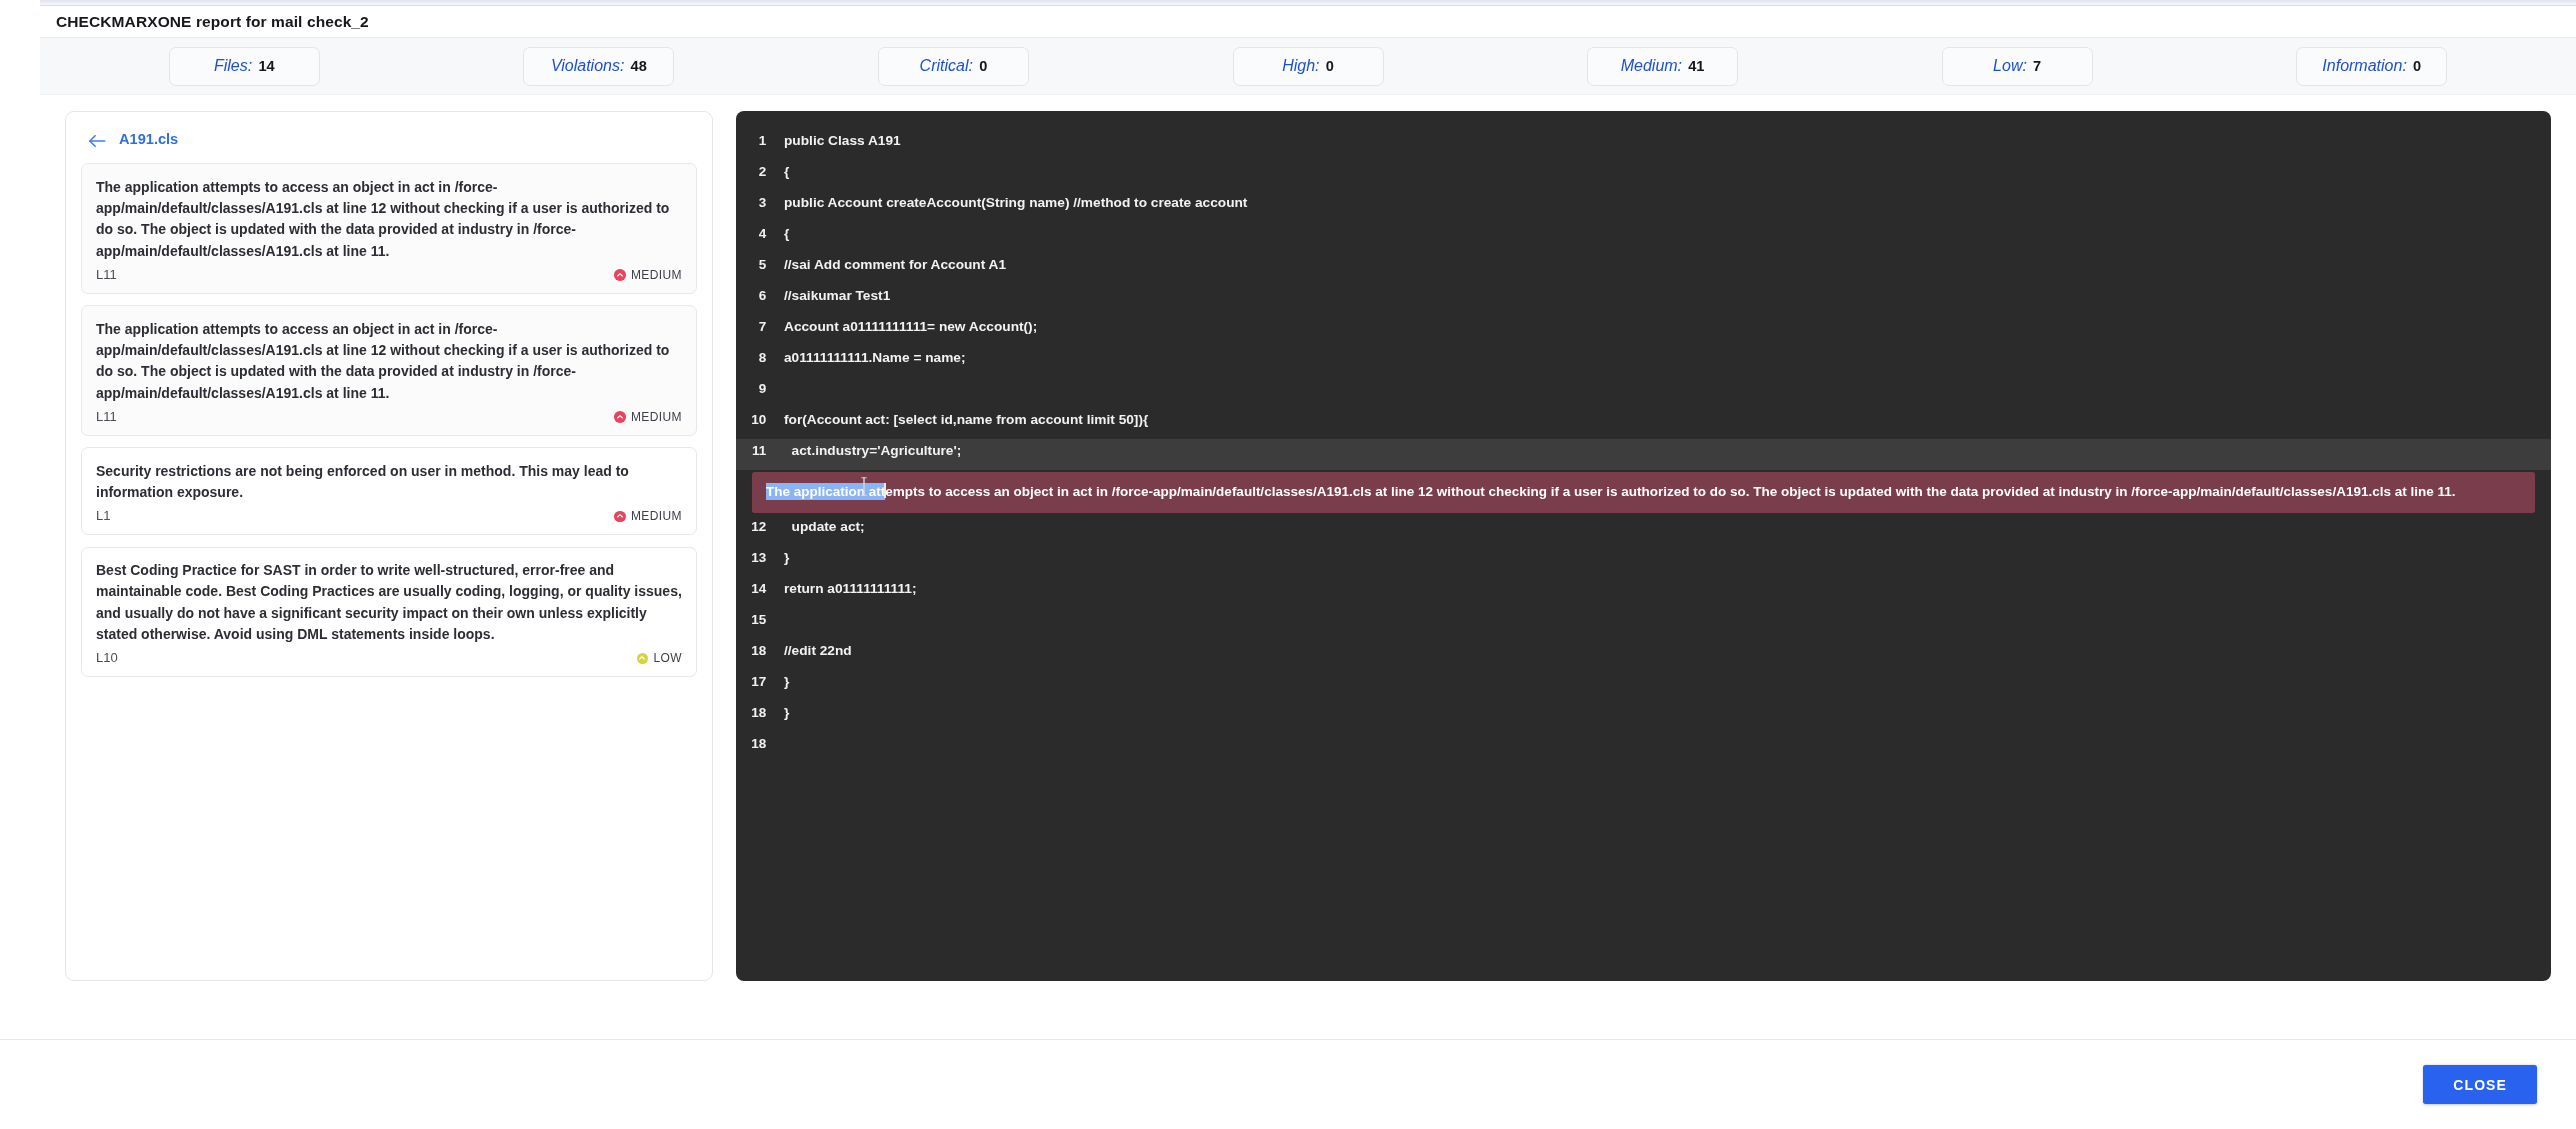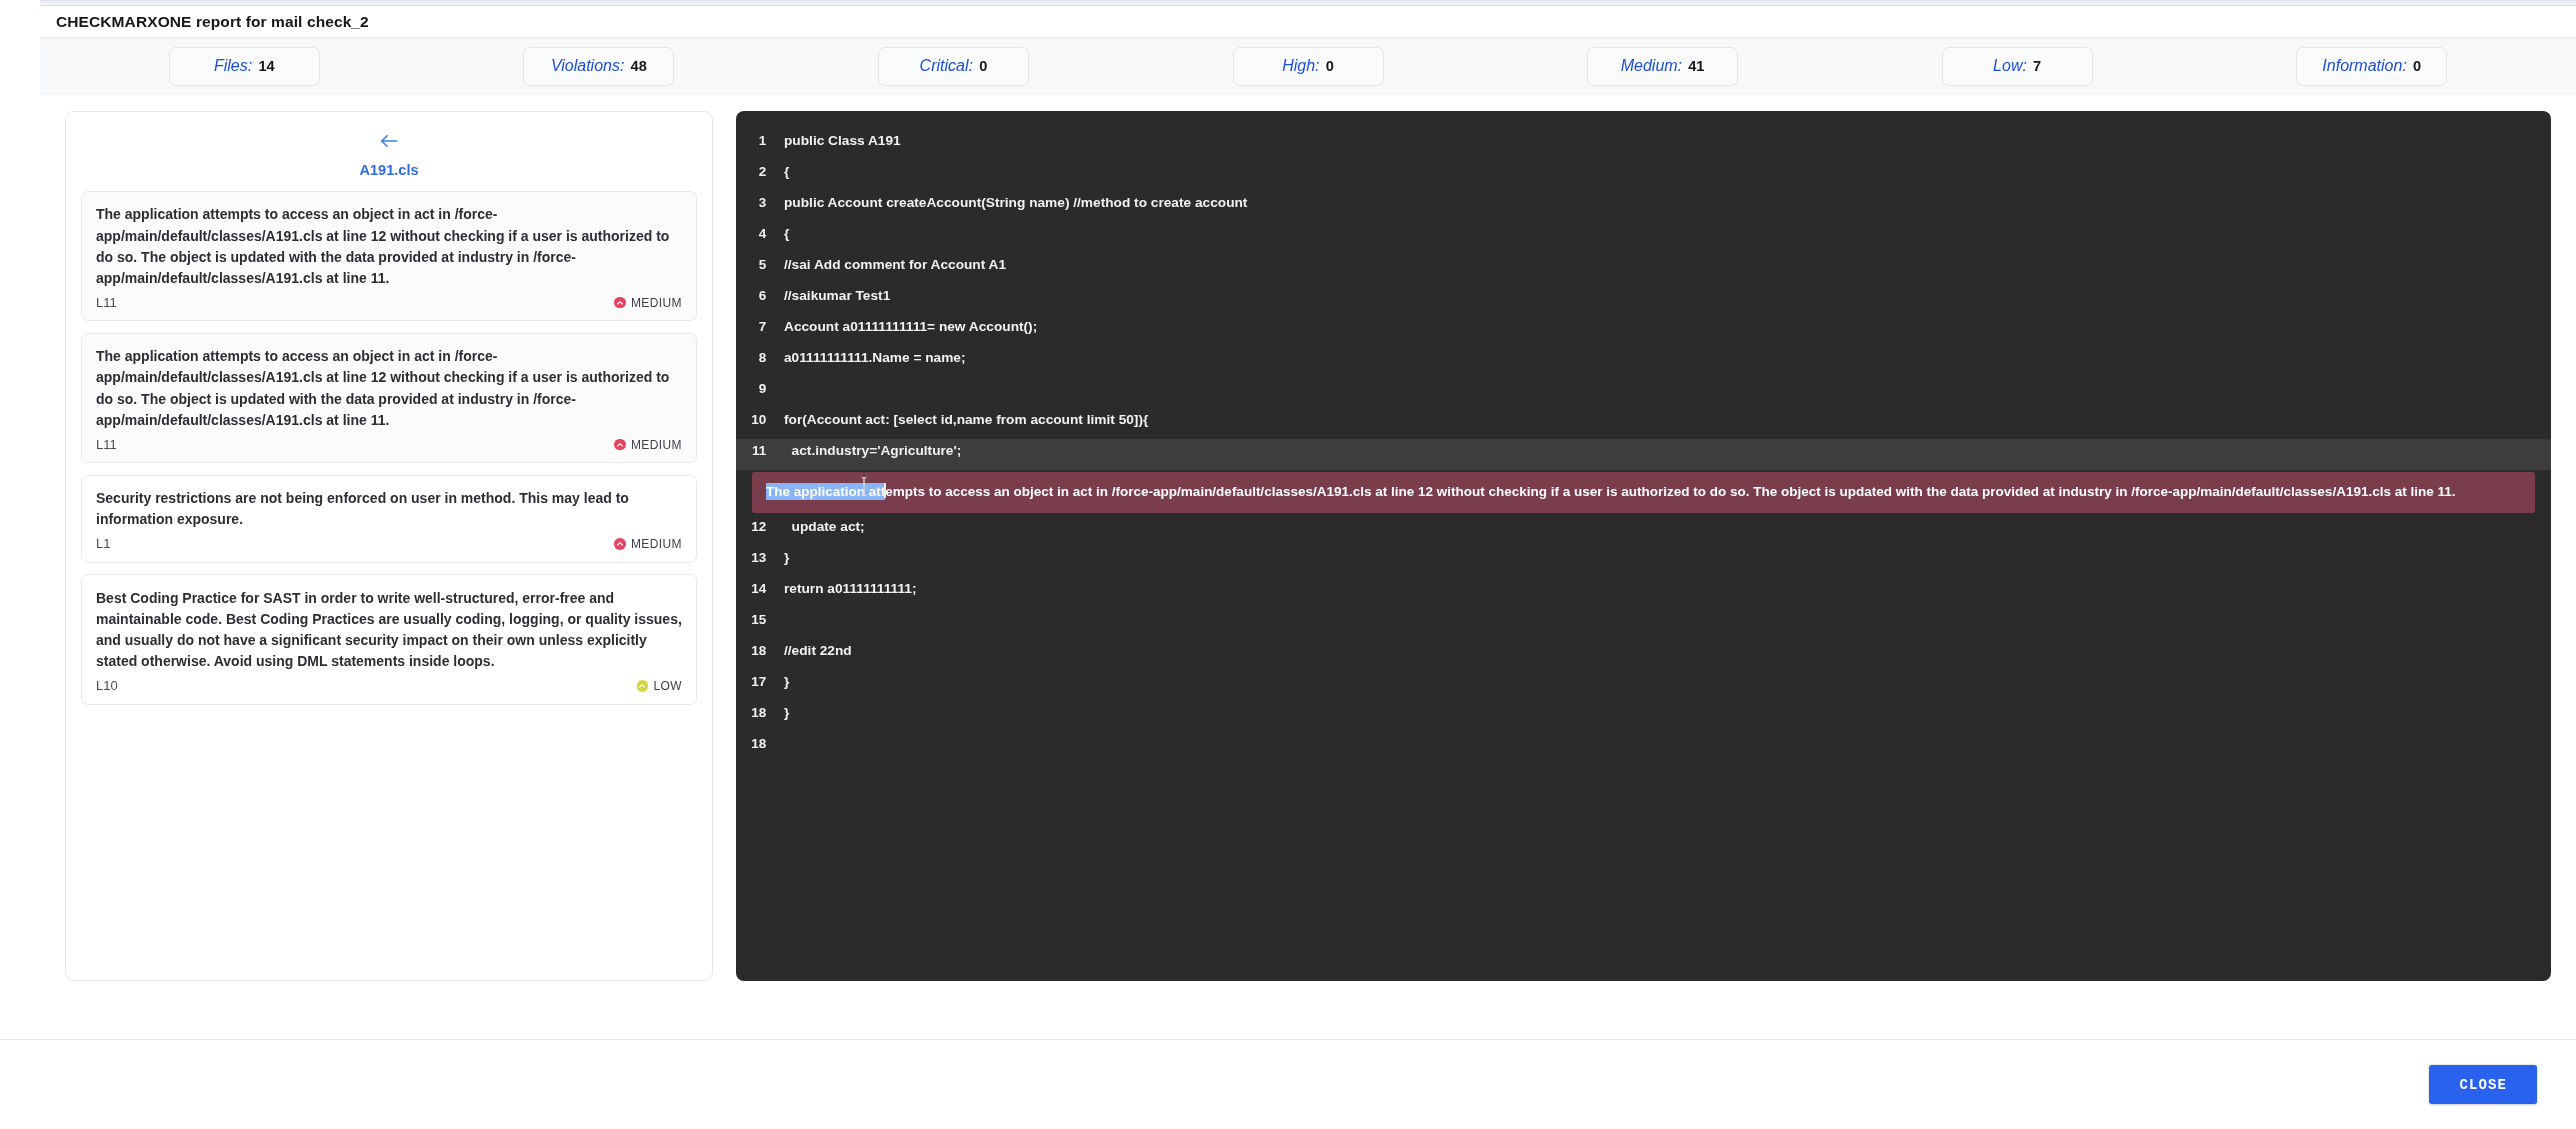--- a/index.html
+++ b/index.html
@@ -81,24 +81,23 @@
     flex: 0 0 648px;
     border: 0.9px solid #e4e6ec;
     border-radius: 9px;
     background: #ffffff;
     padding: 14px 15px;
     height: 870px;
     overflow: hidden;
   }
   .file-head {
     display: flex;
-    align-items: center;
+    align-items: flex-start;
     gap: 11.5px;
     padding: 5.3px 7px 12.4px 7px;
-    flex-direction: column;
   }
   .back-arrow {
     width: 19.5px; height: 19.5px;
     display: flex; align-items: center; justify-content: center;
     color: #3b7ff0;
     cursor: pointer;
   }
   .back-arrow svg { display: block; }
   .file-name {
     font-size: 14.6px;
@@ -232,21 +231,21 @@
   .close-btn {
     background: #2a62f0;
     color: #ffffff;
     border: none;
     border-radius: 2.7px;
     font-size: 14px;
     font-weight: bold;
     letter-spacing: 1.1px;
     padding: 11.5px 30px;
     cursor: pointer;
-    font-family: Liberation Mono, monospace;
+    font-family: Liberation Sans, sans-serif;
     box-shadow: 0 0.9px 2.7px rgba(0,0,0,0.22);
     text-align: right;
   }
   .page-wrap { position: relative; width: 2576px; height: 1129px; padding-left: 40px; }
 </style>
 </head>
 <body>
 
 <div class="page-wrap">
 

